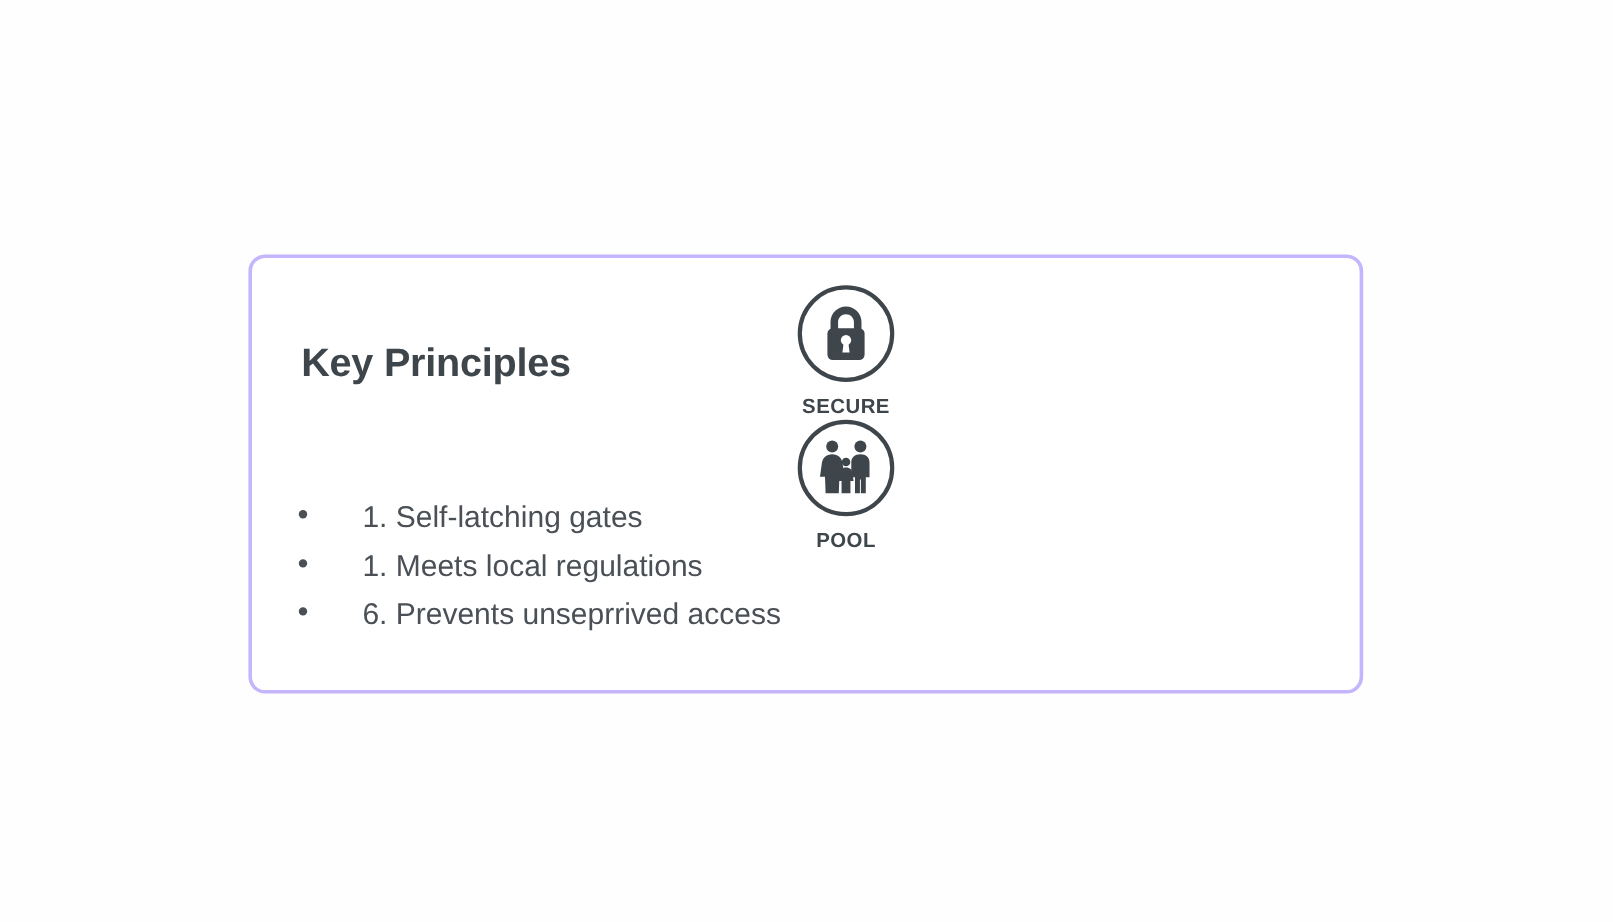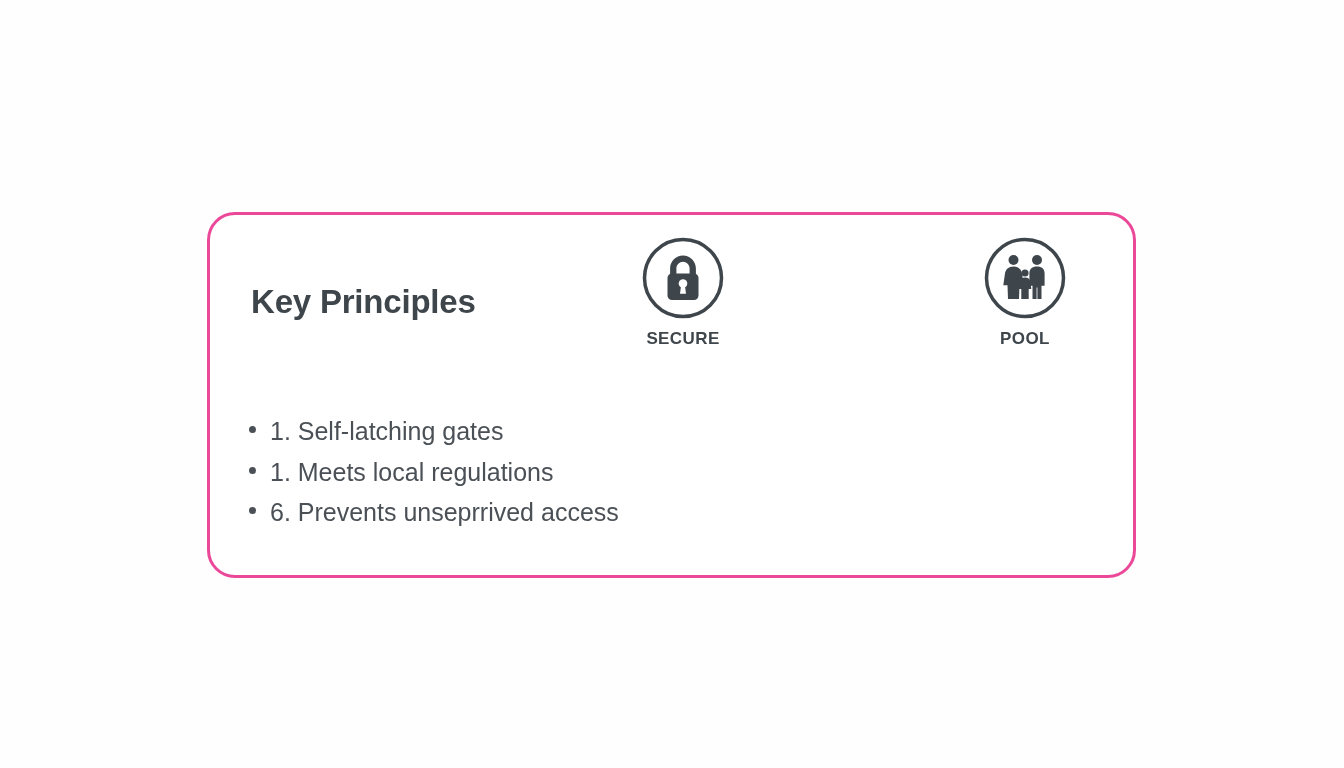--- a/index.html
+++ b/index.html
@@ -40,47 +40,48 @@
   }
 
   
   #card {
     position: absolute;
     left: 207px;
     top: 212px;
     width: 929px;
     height: 366px;
     box-sizing: border-box;
-    border: 3px solid #ec4899;
-    border-radius: 28px;
+    border: 3px solid #c4b5fd;
+    border-radius: 14px;
     background: #ffffff;
   }
 
   
   #card-heading {
     position: absolute;
     left: 41px;
     top: 68px;
     font-size: 33px;
     font-weight: bold;
     color: #3E464C;
     letter-spacing: -0.2px;
     white-space: nowrap;
   }
 
   
   #badge-row {
     position: absolute;
-    left: 398px;
+    left: 420px;
     top: 22px;
     width: 492px;
     height: 140px;
     display: flex;
     align-items: flex-start;
     justify-content: space-between;
+    flex-direction: column;
   }
   .badge {
     width: 150px;
     display: flex;
     flex-direction: column;
     align-items: center;
   }
   .badge-circle {
     width: 82px;
     height: 82px;
@@ -105,20 +106,21 @@
     padding: 0;
     list-style: none;
   }
   #bullet-list li {
     display: flex;
     align-items: baseline;
     font-size: 25px;
     color: #4A5055;
     line-height: 1.62;
     white-space: nowrap;
+    gap: 32px;
   }
   .bullet-dot {
     width: 7px;
     height: 7px;
     border-radius: 50%;
     background: #4A5055;
     flex: 0 0 auto;
     margin-right: 14px;
     position: relative;
     top: -7px;

